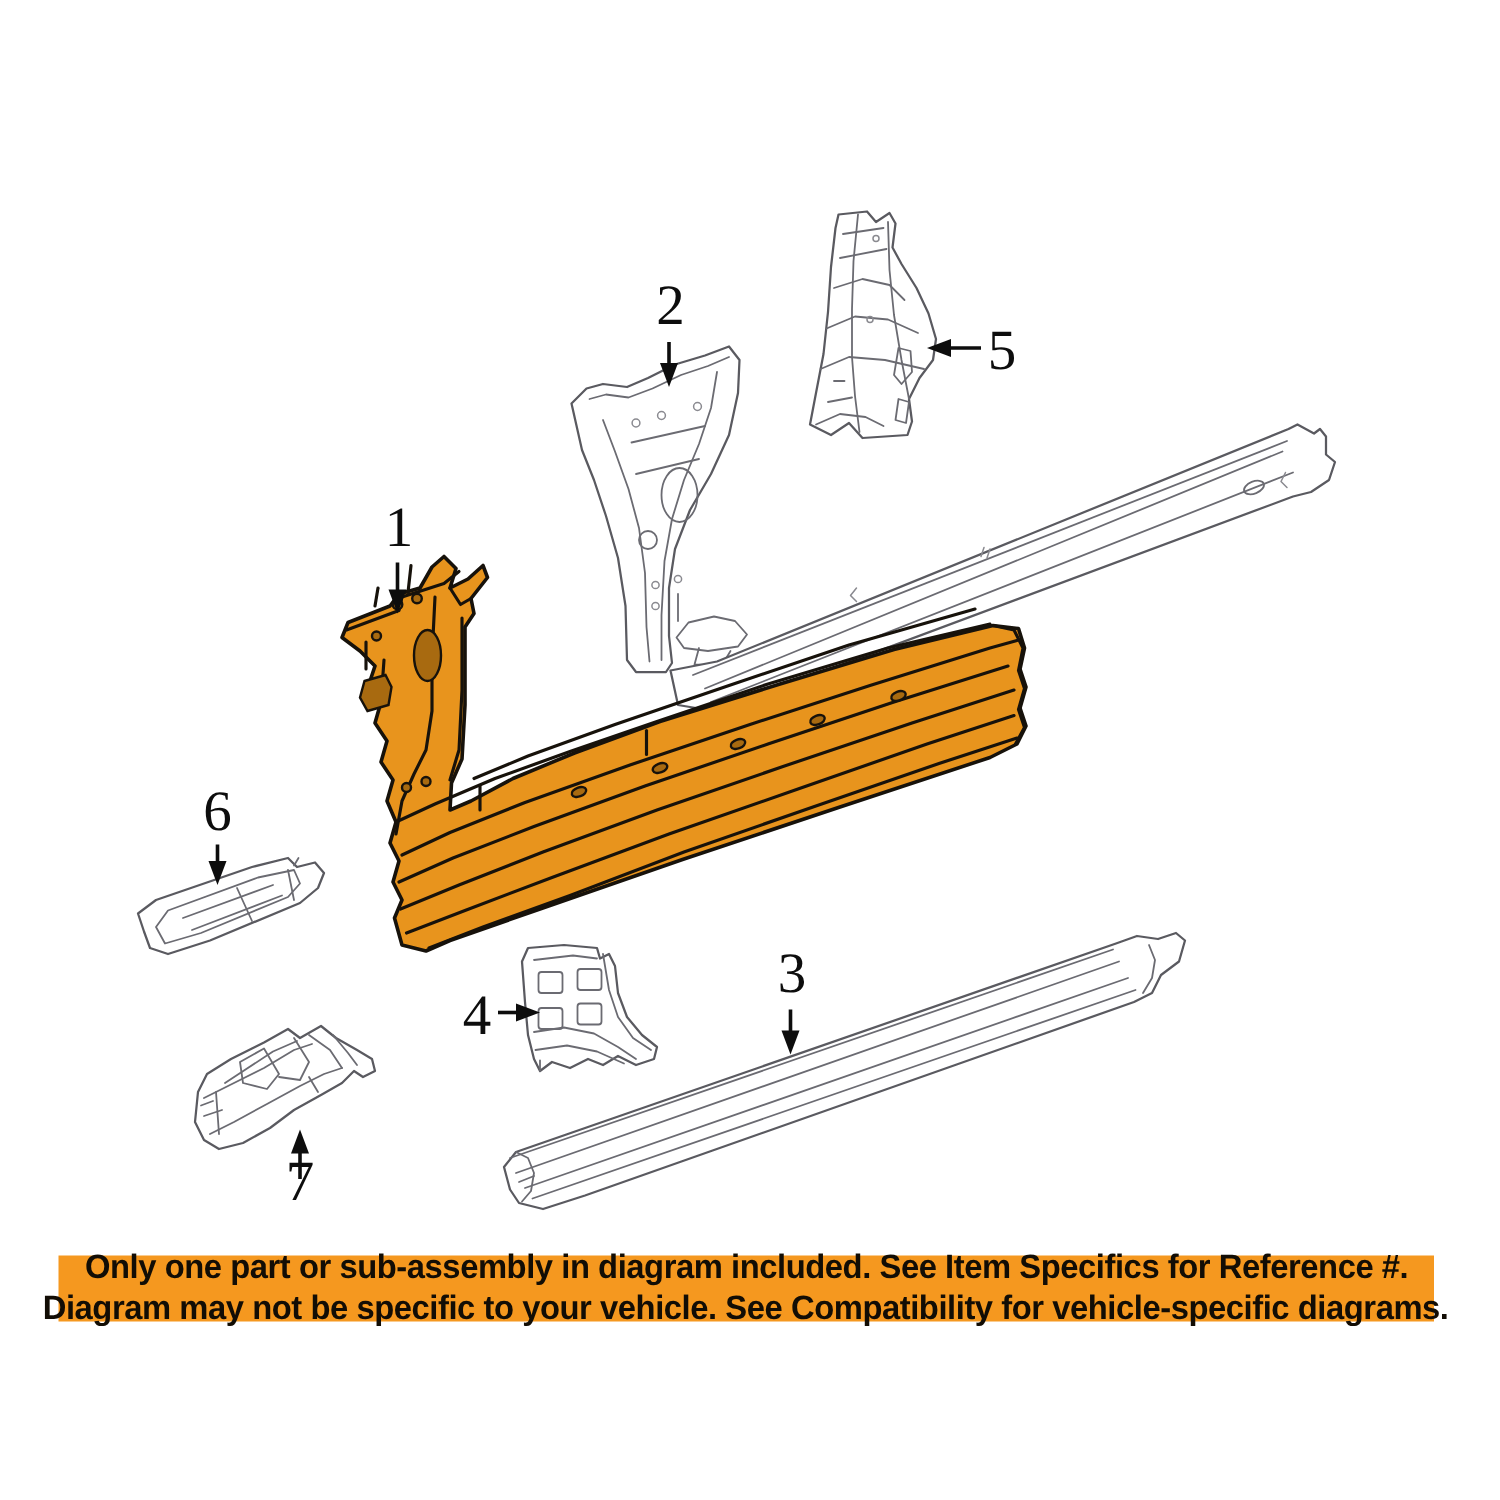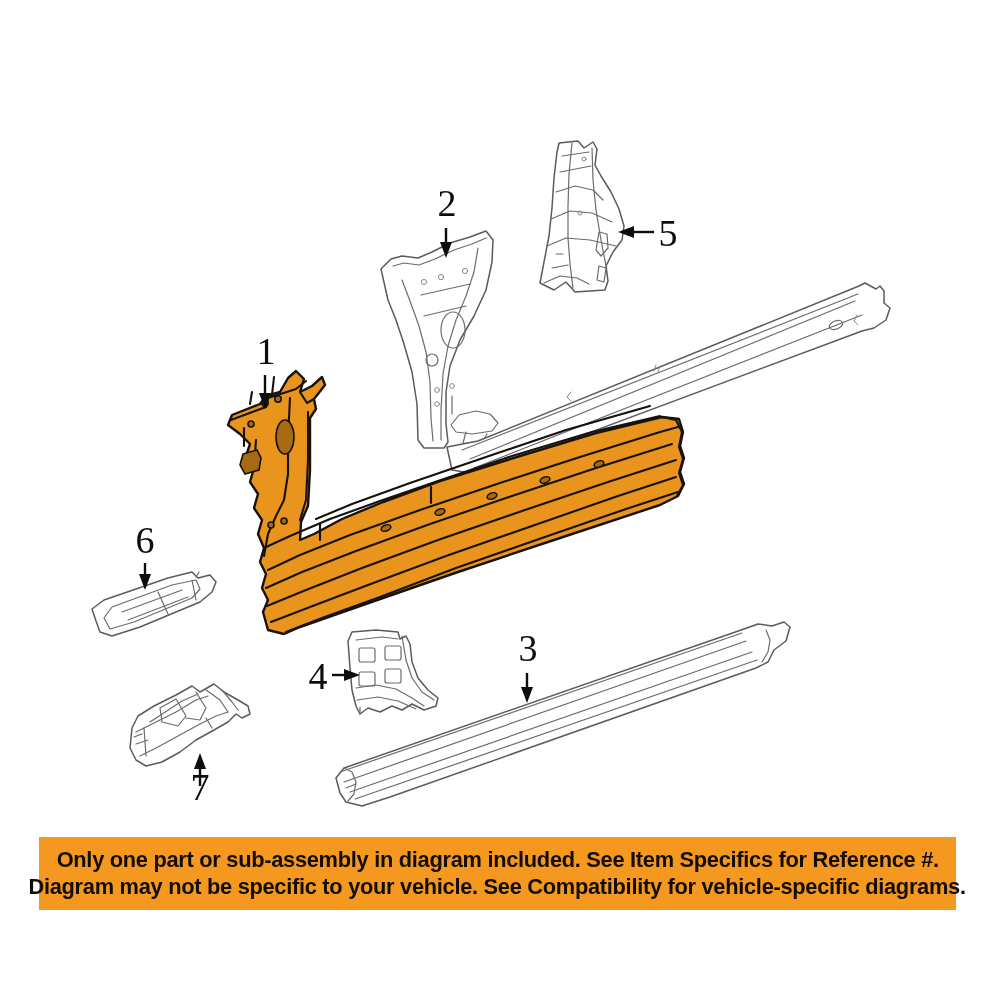--- a/index.html
+++ b/index.html
@@ -79,21 +79,21 @@
     stroke-linecap: butt;
   }
   .arrowhead {
     fill: #0d0d0d;
   }
   #notice-banner {
     position: absolute;
     left: 39px;
     top: 837px;
     width: 917px;
-    height: 73px;
+    height: 44px;
     background: #f5981f;
     box-sizing: border-box;
     display: flex;
     flex-direction: column;
     align-items: center;
     justify-content: center;
     padding: 2px 6px 4px 6px;
   }
   .notice-line {
     font-family: "Liberation Sans", sans-serif;

